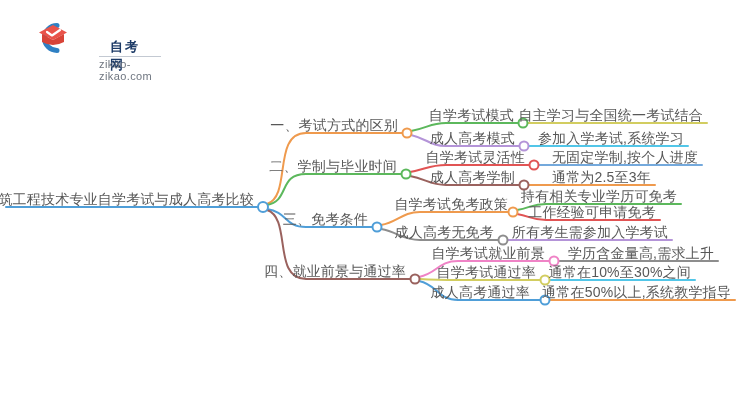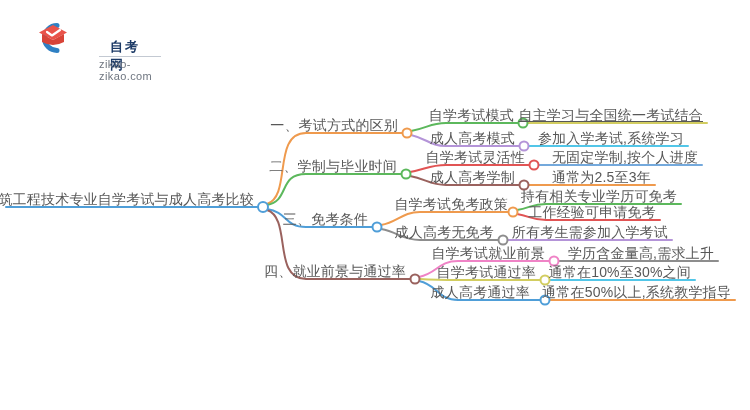--- a/index.html
+++ b/index.html
@@ -83,21 +83,21 @@
     <circle cx="503" cy="240" r="4.5" class="sk-gray"></circle>
     <circle cx="554" cy="261" r="4.5" class="sk-pink"></circle>
     <circle cx="545" cy="280" r="4.5" class="sk-yellow"></circle>
     <circle cx="545" cy="300" r="4.5" class="sk-blue"></circle>
   </svg>
 
   <div class="lbl" style="right:496px;top:192px;">2025年广东建筑工程技术专业自学考试与成人高考比较</div>
 
   <div class="lbl" style="right:352px;top:118px;">一、考试方式的区别</div>
   <div class="lbl" style="right:236px;top:108px;">自学考试模式</div>
-  <div class="lbl" style="right:47px;top:108px;text-decoration:underline;">自主学习与全国统一考试结合</div>
+  <div class="lbl" style="right:47px;top:108px;">自主学习与全国统一考试结合</div>
   <div class="lbl" style="right:235px;top:131px;">成人高考模式</div>
   <div class="lbl" style="right:66px;top:131px;">参加入学考试,系统学习</div>
 
   <div class="lbl" style="right:353px;top:159px;">二、学制与毕业时间</div>
   <div class="lbl" style="right:225px;top:150px;">自学考试灵活性</div>
   <div class="lbl" style="right:52px;top:150px;">无固定学制,按个人进度</div>
   <div class="lbl" style="right:235px;top:170px;">成人高考学制</div>
   <div class="lbl" style="right:99px;top:170px;">通常为2.5至3年</div>
 
   <div class="lbl" style="right:382px;top:212px;">三、免考条件</div>

